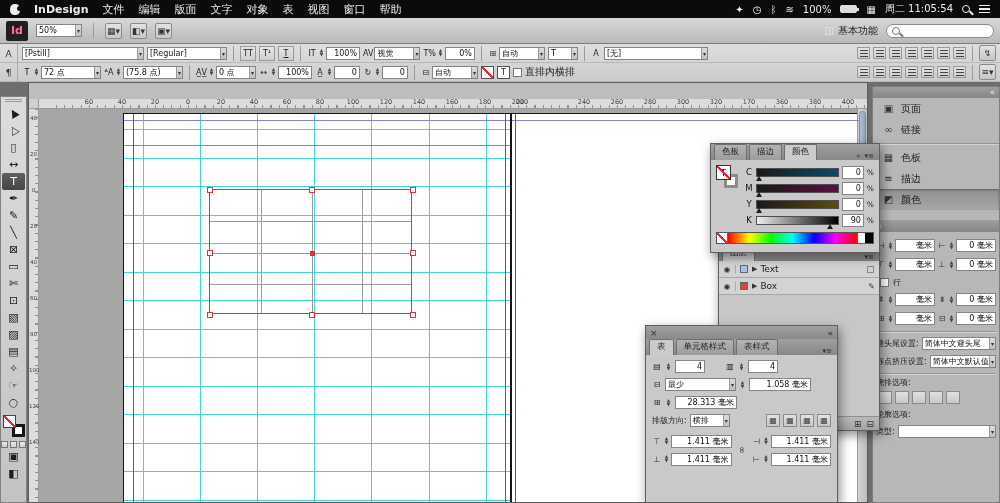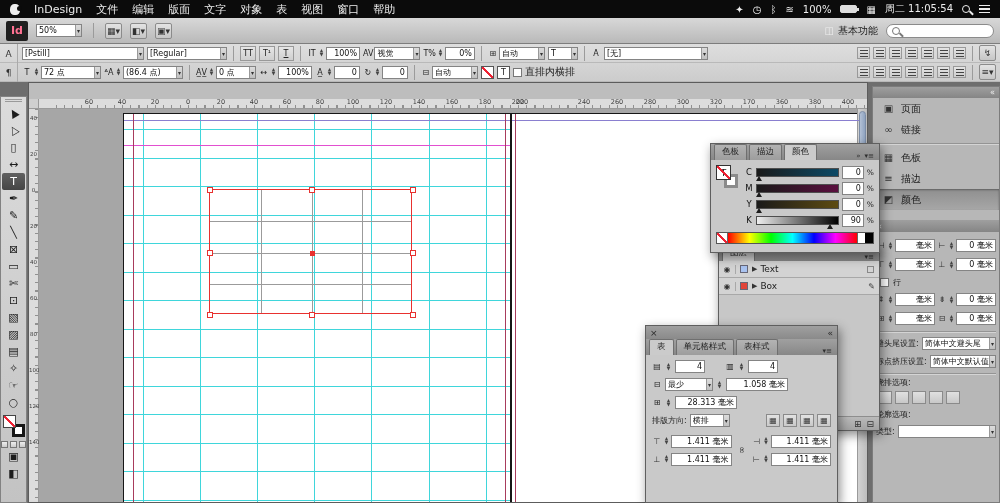--- a/index.html
+++ b/index.html
@@ -4,21 +4,21 @@
 <style>
 *{margin:0;padding:0;box-sizing:border-box}
 html,body{width:1000px;height:503px;overflow:hidden}
 body{font-family:"DejaVu Sans","Liberation Sans",sans-serif;font-size:10px;color:#222;background:#666}
 .screen{position:relative;width:1000px;height:503px;overflow:hidden;background:#6e6e6e}
 
 
 .menubar{position:absolute;left:0;top:0;width:100%;height:18px;background:#0b0b0b;color:#ededed;display:flex;align-items:center;padding:0 10px;gap:14px;font-size:11px}
 .apple{width:10px;height:11px;background:#ededed;border-radius:45% 45% 42% 42%;position:relative;flex:none}
 .apple::after{content:"";position:absolute;right:-2px;top:2px;width:5px;height:5px;background:#0b0b0b;border-radius:50%}
-.appname{font-weight:normal}
+.appname{font-weight:bold}
 .menus{display:flex;gap:14px}
 .menu-item{white-space:nowrap}
 .mspacer{flex:1}
 .mright{display:flex;align-items:center;gap:9px;font-size:10px}
 .sicon{font-size:10px;color:#eee}
 .battery{width:17px;height:8px;border:1px solid #ddd;border-radius:2px;position:relative;background:#ddd}
 .battery::after{content:"";position:absolute;right:-3px;top:2px;width:2px;height:3px;background:#ddd}
 .mag{width:8px;height:8px;border:1.5px solid #eee;border-radius:50%;position:relative}
 .mag::after{content:"";position:absolute;left:6px;top:6px;width:5px;height:1.5px;background:#eee;transform:rotate(45deg)}
 .mlist{width:11px;height:9px;background:repeating-linear-gradient(180deg,#eee 0 1.5px,transparent 1.5px 3.5px)}
@@ -47,21 +47,21 @@
 .micon{font-size:8px;color:#222;min-width:10px;text-align:center;flex:none}
 .abtn{width:13px;height:12px;border:1px solid #999;background:linear-gradient(#e4e4e4,#cdcdcd);display:inline-flex;align-items:center;justify-content:center;flex:none}
 .abars{width:8px;height:7px;background:repeating-linear-gradient(180deg,#444 0 1px,transparent 1px 3px)}
 .cb{width:9px;height:9px;border:1px solid #777;background:#fff;flex:none}
 .sw{width:13px;height:13px;border:1px solid #555;background:#fff;position:relative;flex:none}
 .sw.none::after{content:"";position:absolute;inset:0;background:linear-gradient(45deg,transparent 44%,#e23 44% 56%,transparent 56%)}
 .sw.tglyph{display:flex;align-items:center;justify-content:center;font-size:8px}
 .tbtn{width:16px;height:15px;border:1px solid #999;background:linear-gradient(#e6e6e6,#cfcfcf);display:inline-flex;align-items:center;justify-content:center;font-size:8px;color:#222;flex:none}
 .sp{flex:1}
 .u{text-decoration:underline}
-.w26{width:26px}.w30{width:30px}.w34{width:34px}.w40{width:40px}.w46{width:46px}.w48{width:48px}.w52{width:40px}.w60{width:60px}.w62{width:62px}.w80{width:80px}.w104{width:104px}.w122{width:122px}
+.w26{width:26px}.w30{width:30px}.w34{width:34px}.w40{width:40px}.w46{width:46px}.w48{width:71px}.w52{width:40px}.w60{width:60px}.w62{width:62px}.w80{width:80px}.w104{width:104px}.w122{width:122px}
 
 
 .workspace{position:absolute;left:0;top:82px;width:1000px;height:421px;background:#6e6e6e;overflow:hidden}
 
 
 .toolbar{position:absolute;left:0;top:14px;width:27px;height:407px;background:linear-gradient(180deg,#dcdcdc,#c3c3c3);border:1px solid #828282;display:flex;flex-direction:column;align-items:center;padding-top:2px;z-index:2}
 .tgrip{width:17px;height:4px;background:repeating-linear-gradient(180deg,#9a9a9a 0 1px,transparent 1px 2px);margin-bottom:2px}
 .tool{width:23px;height:17px;display:flex;align-items:center;justify-content:center;font-size:11px;color:#1d1d1d;flex:none}
 .tool.active{background:linear-gradient(#606060,#454545);color:#fff;border-radius:2px}
 .fsblock{position:relative;width:24px;height:24px;margin-top:3px;flex:none}
@@ -306,21 +306,21 @@
         <span class="spin"></span>
         <div class="cmb w60">
             <span class="cv">72 点</span>
             <span class="car">▾</span>
           </div>
       </div>
       <div class="grp">
         <span class="micon">ᴬA</span>
         <span class="spin"></span>
         <div class="cmb w60">
-            <span class="cv">(86.4 点)</span>
+            <span class="cv">(75.8 点)</span>
             <span class="car">▾</span>
           </div>
       </div>
       <span class="vsep"></span>
       <div class="grp">
         <span class="micon">A̲V̲</span>
         <span class="spin"></span>
         <div class="cmb w52">
             <span class="cv">0 点</span>
             <span class="car">▾</span>

